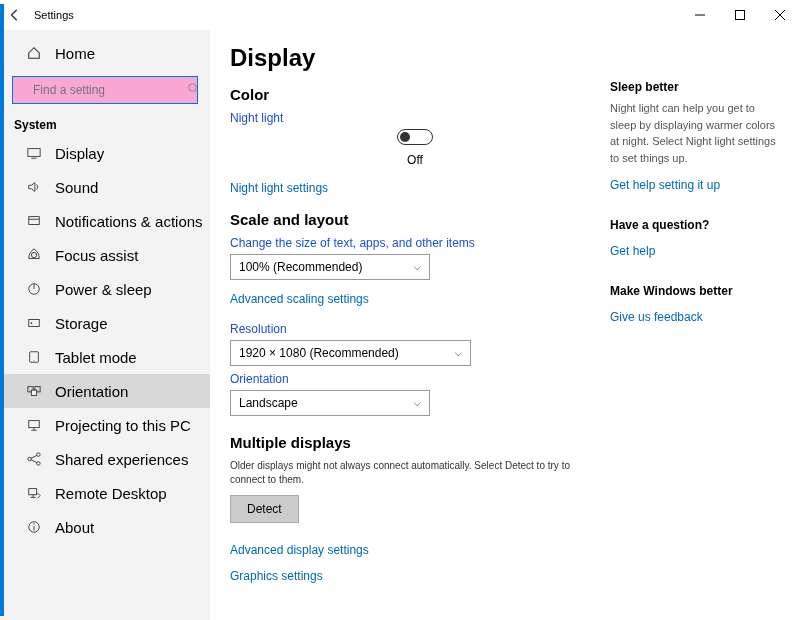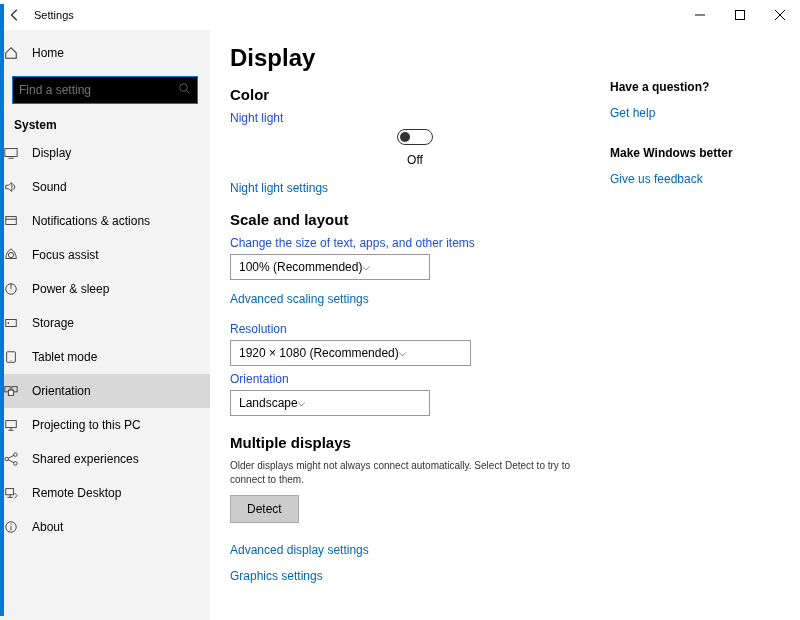--- a/index.html
+++ b/index.html
@@ -5,41 +5,41 @@
 * { margin: 0; padding: 0; box-sizing: border-box; font-family: "Segoe UI", sans-serif; }
 body { background: #fff; width: 800px; height: 620px; overflow: hidden; font-size: 12px; color: #000; }
 .window { display: flex; flex-direction: column; height: 100%; }
 .titlebar { display: flex; align-items: center; height: 30px; background: #fff; }
 .titlebar .back { width: 30px; height: 30px; display: flex; align-items: center; justify-content: center; cursor: pointer; }
 .titlebar .title { font-size: 11px; margin-left: 4px; }
 .titlebar .spacer { flex: 1; }
 .winbtn { width: 40px; height: 30px; display: flex; align-items: center; justify-content: center; cursor: pointer; font-size: 10px; }
 .body { display: flex; flex: 1; overflow: hidden; }
 .sidebar { width: 210px; background: #f3f3f3; display: flex; flex-direction: column; padding-top: 6px; }
-.home-row, .nav-item { display: flex; align-items: center; height: 34px; padding-left: 2px; cursor: pointer; font-size: 12px; }
+.home-row, .nav-item { display: flex; align-items: center; height: 34px; padding-left: 25px; cursor: pointer; font-size: 15px; }
 .home-row .ico, .nav-item .ico { width: 18px; display: flex; align-items: center; justify-content: center; margin-right: 12px; }
-.search { margin: 6px 12px 8px 12px; height: 28px; border: 1px solid #0078d7; display: flex; align-items: center; padding: 0 6px; background: #000000; }
+.search { margin: 6px 12px 8px 12px; height: 28px; border: 1px solid #0078d7; display: flex; align-items: center; padding: 0 20px; background: #f9a8d4; }
 .search input { border: none; outline: none; flex: 1; font-size: 12px; color: #666; background: transparent; }
 .search .sico { color: #777; font-size: 12px; }
 .group-hdr { padding: 6px 14px 4px 14px; font-weight: 600; font-size: 12px; }
 .nav-item.active::before, .nav-item.selected::before { content: ""; position: absolute; left: 0; top: 4px; bottom: 4px; width: 4px; background: #0078d7; }
 .nav-item.selected { background: #d8d8d8; }
 .nav-item.current { position: relative; }
 .nav-item.current::before { content: ""; position: absolute; left: 0; top: 4px; bottom: 4px; width: 4px; background: #0078d7; }
 .main { flex: 1; display: flex; padding: 14px 20px 0 20px; overflow-y: auto; }
 .content { flex: 1; max-width: 400px; }
 .aside { width: 170px; margin-left: 10px; font-size: 11px; }
 h1.page { font-size: 24px; font-weight: 600; margin-bottom: 14px; }
 h2.section { font-size: 15px; font-weight: 600; margin: 10px 0 8px 0; }
 .label { font-size: 12px; margin: 6px 0 4px 0; color: #1d4ed8; }
 .toggle-row { display: flex; align-items: center; gap: 8px; margin-bottom: 8px; flex-direction: column; }
 .toggle { width: 36px; height: 16px; border: 1px solid #333; border-radius: 8px; position: relative; background: #fff; cursor: pointer; }
 .toggle .knob { position: absolute; left: 2px; top: 2px; width: 10px; height: 10px; background: #333; border-radius: 50%; }
 .link { color: #0067b8; font-size: 12px; cursor: pointer; margin: 6px 0; display: inline-block; }
-.select { width: 200px; height: 26px; border: 1px solid #999; display: flex; align-items: center; justify-content: flex-start; padding: 0 8px; font-size: 12px; background: #fff; cursor: pointer; margin-bottom: 6px; }
+.select { width: 200px; height: 26px; border: 1px solid #999; display: flex; align-items: center; justify-content: space-between; padding: 0 8px; font-size: 12px; background: #fff; cursor: pointer; margin-bottom: 6px; }
 .select .chev { font-size: 10px; color: #555; }
 .desc { font-size: 10px; color: #333; margin: 4px 0 8px 0; line-height: 1.4; }
 .btn { display: inline-block; padding: 6px 16px; background: #ccc; border: 1px solid #aaa; font-size: 12px; cursor: pointer; }
 .aside h3 { font-size: 12px; font-weight: 600; margin-bottom: 6px; }
 .aside p { font-size: 11px; color: #555; line-height: 1.5; margin-bottom: 6px; }
 .aside .block { margin-bottom: 20px; }
 .ico svg { width: 14px; height: 14px; }
 </style>
 </head>
 <body>
@@ -246,20 +246,25 @@
         <div class="desc">Older displays might not always connect automatically. Select Detect to try to connect to them.</div>
         <div class="btn">Detect</div>
         <div style="height:14px"></div>
         <div><span class="link">Advanced display settings</span></div>
         <div><span class="link">Graphics settings</span></div>
       </div>
 
       <div class="aside">
         <div style="height:36px"></div>
         <div class="block">
+          <h3>Sleep better</h3>
+          <p>Night light can help you get to sleep by displaying warmer colors at night. Select Night light settings to set things up.</p>
+          <span class="link">Get help setting it up</span>
+        </div>
+        <div class="block">
           <h3>Have a question?</h3>
           <span class="link">Get help</span>
         </div>
         <div class="block">
           <h3>Make Windows better</h3>
           <span class="link">Give us feedback</span>
         </div>
       </div>
     </div>
   </div>

